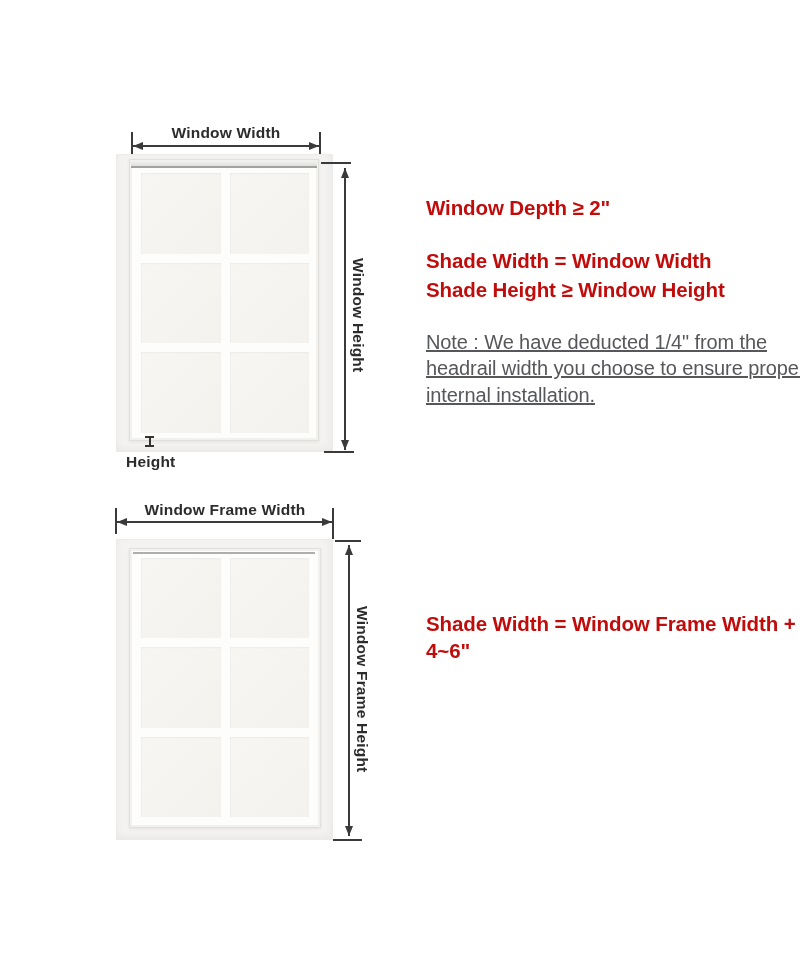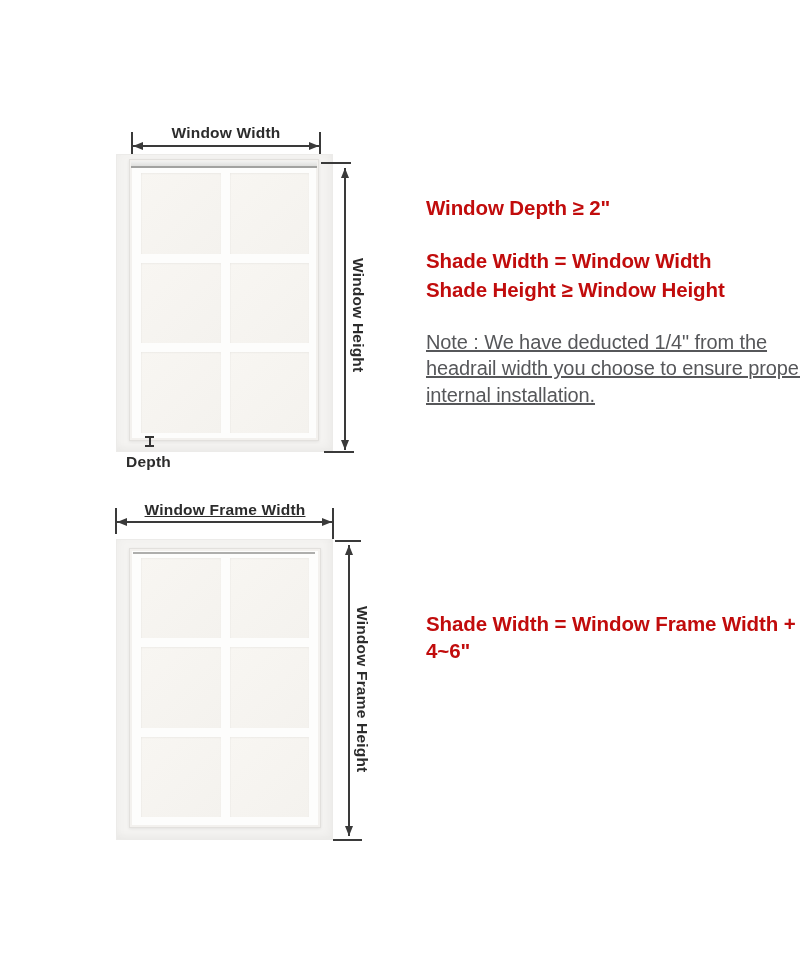--- a/index.html
+++ b/index.html
@@ -106,28 +106,28 @@
   </div>
 
   <div class="tick-h" style="left:273px;top:162px;width:30px;"></div>
   <div class="arr-v" style="left:296px;top:168px;height:282px;"></div>
   <div class="tick-h" style="left:276px;top:451px;width:30px;"></div>
   <div class="dim-label v-label" style="left:301px;top:258px;">Window Height</div>
 
   <div class="ibeam" style="left:97px;top:436px;">
       <span class="stem"></span>
     </div>
-  <div class="dim-label" style="left:78px;top:453px;">Depth</div>
+  <div class="dim-label" style="left:78px;top:453px;">Height</div>
 
   <div class="col rule" style="top:195px;">Window Depth ≥ 2"</div>
   <div class="col rule rule-gap" style="top:246px;">Shade Width = Window Width</div>
   <div class="col rule rule-gap" style="top:275px;">Shade Height ≥ Window Height</div>
   <div class="col body-text" style="top:329px;">Note : We have deducted 1/4" from the headrail width you choose to ensure proper internal installation.</div>
 
-  <div class="dim-label center" style="left:57px;top:501px;width:240px;text-decoration:underline;">Window Frame Width</div>
+  <div class="dim-label center" style="left:57px;top:501px;width:240px;">Window Frame Width</div>
 
   <div class="tick-v" style="left:67px;top:508px;height:26px;"></div>
   <div class="tick-v" style="left:284px;top:508px;height:31px;"></div>
   <div class="arr-h" style="left:69px;top:521px;width:215px;"></div>
 
   <div class="casing" style="left:68px;top:539px;width:217px;height:301px;">
     <div class="frame" style="left:13px;top:9px;width:192px;height:280px;">
       <div class="topline"></div>
       <div class="glass" style="left:11px;top:9px;right:11px;bottom:10px;">
         <div class="pane"></div>

